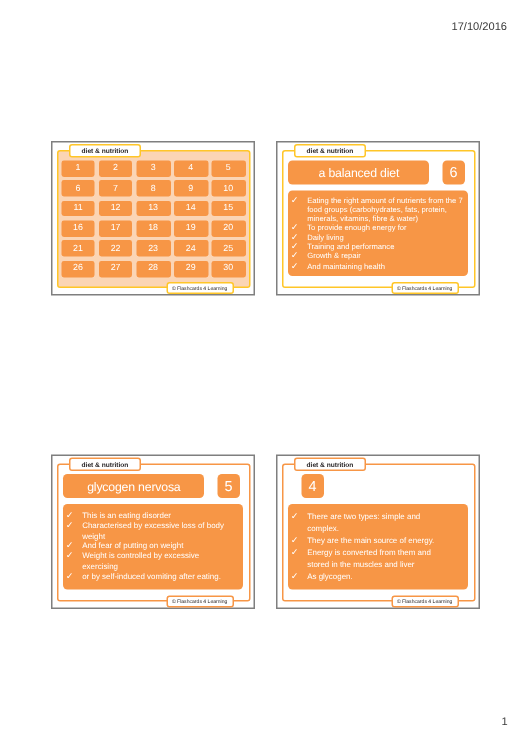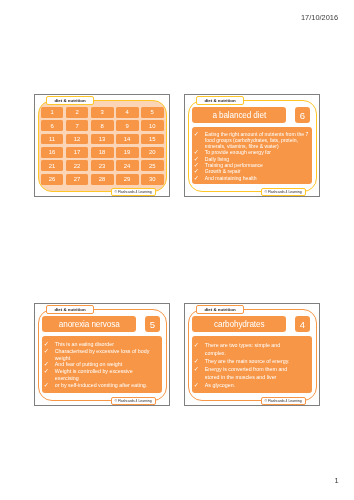--- a/index.html
+++ b/index.html
@@ -6,21 +6,21 @@
   body{width:354px;height:500px;background:#ffffff;font-family:"Liberation Sans",sans-serif;overflow:hidden;position:relative;}
   .page-date{position:absolute;right:16px;top:12.5px;font-size:7.4px;color:#3a3a3a;}
   .page-num{position:absolute;right:15.5px;bottom:15px;font-size:7.4px;color:#3a3a3a;}
 
   .card{position:absolute;width:136px;height:103px;border:1px solid #7f7f7f;background:#fff;box-sizing:border-box;}
   #card1{left:34px;top:94.2px;}
   #card2{left:184px;top:94.2px;}
   #card3{left:34px;top:303.2px;}
   #card4{left:184px;top:303.2px;}
 
-  .inner{position:absolute;left:2.8px;top:5.3px;width:129.4px;height:91.9px;border:1.7px solid #FFC628;border-radius:14px;background:#FBD5B5;box-sizing:border-box;}
+  .inner{position:absolute;left:2.8px;top:5.3px;width:129.4px;height:91.9px;border:1.7px solid #FFC628;border-radius:2px;background:#FBD5B5;box-sizing:border-box;}
   .inner.plain{background:#ffffff;}
   .inner.orange{border-color:#F79646;background:#ffffff;}
 
   .tab{position:absolute;left:7.2px;top:-5.5px;background:#fff;border:1.4px solid #FFC628;border-radius:2px;height:9.5px;box-sizing:border-box;display:flex;align-items:center;justify-content:center;width:48px;font-size:4.4px;font-weight:bold;color:#231f20;white-space:nowrap;}
   .tab.orange{border-color:#F79646;}
 
   .badge{position:absolute;left:71.8px;top:86.2px;width:45px;height:8.2px;background:#fff;border:1.2px solid #FFC628;border-radius:2px;box-sizing:border-box;display:flex;align-items:center;justify-content:center;font-size:3.4px;color:#231f20;white-space:nowrap;}
   .badge.orange{border-color:#F79646;}
 
   
@@ -115,21 +115,21 @@
           <span class="tx">And maintaining health</span>
         </div>
       </div>
       <div class="badge">© Flashcards 4 Learning</div>
     </div>
   </div>
 <div class="card" id="card3">
     <div class="inner orange">
       <div class="tab orange">diet &amp; nutrition</div>
       <div class="termrow">
-        <div class="term">anorexia nervosa</div>
+        <div class="term">glycogen nervosa</div>
         <div class="num">5</div>
       </div>
       <div class="body c3">
         <div class="li">
           <span class="ck">✓</span>
           <span class="tx">This is an eating disorder</span>
         </div>
         <div class="li">
           <span class="ck">✓</span>
           <span class="tx">Characterised by excessive loss of body weight</span>
@@ -147,21 +147,20 @@
           <span class="tx">or by self-induced vomiting after eating.</span>
         </div>
       </div>
       <div class="badge orange">© Flashcards 4 Learning</div>
     </div>
   </div>
 <div class="card" id="card4">
     <div class="inner orange">
       <div class="tab orange">diet &amp; nutrition</div>
       <div class="termrow">
-        <div class="term">carbohydrates</div>
         <div class="num">4</div>
       </div>
       <div class="body c4">
         <div class="li">
           <span class="ck">✓</span>
           <span class="tx">There are two types: simple and complex.</span>
         </div>
         <div class="li">
           <span class="ck">✓</span>
           <span class="tx">They are the main source of energy.</span>

